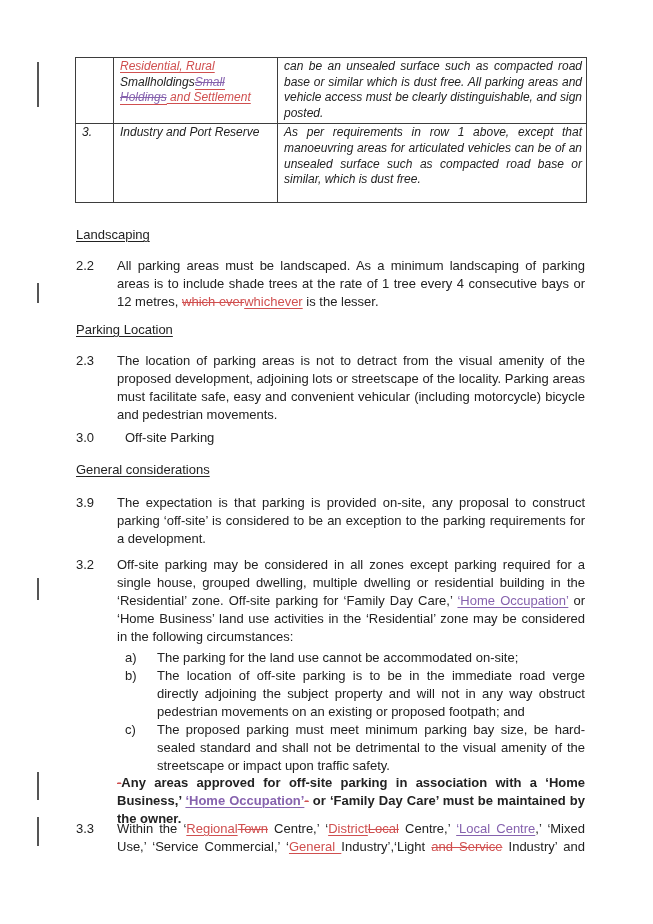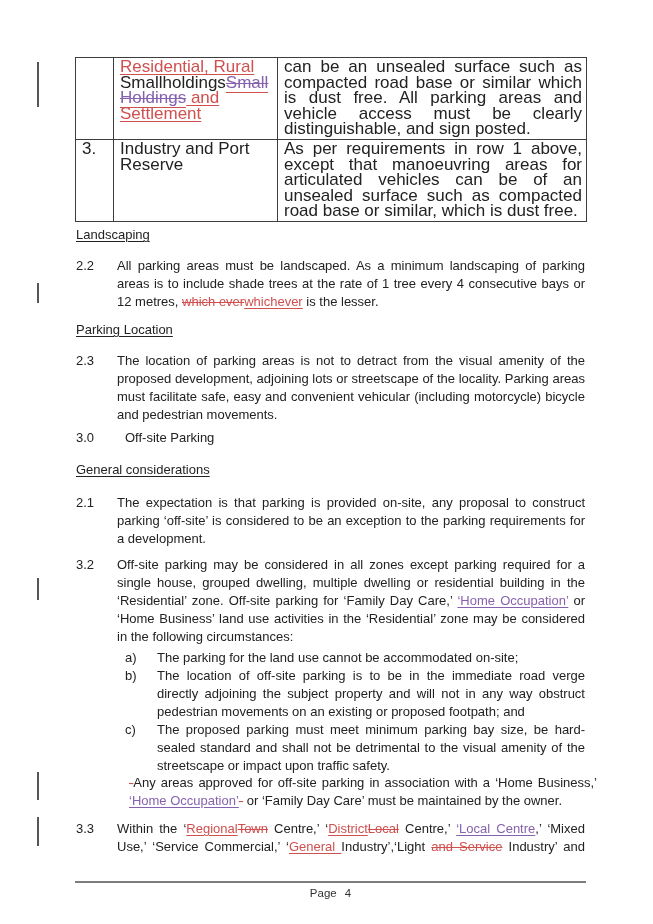--- a/index.html
+++ b/index.html
@@ -22,21 +22,21 @@
   .ins-purple{color:var(--purple);text-decoration:underline;text-decoration-color:var(--purple);text-underline-offset:2px;text-decoration-thickness:1px;}
   .ins-del{color:var(--purple);text-decoration:line-through;text-decoration-color:var(--purple);border-bottom:1px solid var(--red);text-decoration-thickness:1px;}
 
   
   .cbar{position:absolute;left:37px;width:2px;background:#555555;}
 
   
   .doc-table{
     position:absolute;left:75px;top:57px;width:511px;
     border-collapse:collapse;table-layout:fixed;
-    font-size:17px;line-height:15.6px;
+    font-size:12px;line-height:15.6px;font-style:italic;
   }
   .doc-table td{
     border:1px solid #3d3d3d;vertical-align:top;
     padding:1px 4px 2px 6px;
   }
   .doc-table .row-b{height:79px;}
   .c-num{padding-left:4px;}
 
   .just{text-align:justify;}
   .jlast{text-align-last:justify;}
@@ -49,21 +49,21 @@
 
   .para{position:absolute;left:76px;width:509px;}
   .pnum{position:absolute;left:0;top:0;}
   .ptext{margin-left:41px;}
 
   .list{position:absolute;left:125px;top:649px;width:460px;}
   .litem{position:relative;}
   .llabel{position:absolute;left:0;top:0;}
   .lbody{margin-left:32px;}
 
-  .para-flush{position:absolute;left:129px;width:468px;text-align:justify;}
+  .para-flush{position:absolute;left:117px;width:468px;text-align:justify;font-weight:bold;}
 
   .footer{
     position:absolute;left:75px;top:881px;width:511px;
     border-top:2px solid #7d7d7d;
     text-align:center;font-size:11.5px;line-height:14px;padding-top:3px;
     color:#333333;
   }
   .pgnum{margin-left:8px;}
 </style>
 </head>
@@ -118,21 +118,21 @@
   <div class="heading h-bold" style="top:429px">
     <span class="pnum">3.0</span>
     <span class="h-title">Off-site Parking</span>
   </div>
 
   <div class="heading" style="top:461px">
     <span class="u">General considerations</span>
   </div>
 
   <div class="para" style="top:494px">
-    <span class="pnum">2.1</span>
+    <span class="pnum">3.9</span>
     <div class="ptext just"><span>The expectation is that parking is provided on-site, any proposal to construct parking ‘off-site’ is considered to be an exception to the parking requirements for a development.</span></div>
   </div>
 
   <div class="para" style="top:556px">
     <span class="pnum">3.2</span>
     <div class="ptext just"><span>Off-site parking may be considered in all zones except parking required for a single house, grouped dwelling, multiple dwelling or residential building in the ‘Residential’ zone. Off-site parking for ‘Family Day Care,’ </span><span class="ins-purple">‘Home Occupation’</span><span> or ‘Home Business’ land use activities in the ‘Residential’ zone may be considered in the following circumstances:</span></div>
   </div>
 
   <div class="list">
     <div class="litem">
@@ -149,17 +149,14 @@
     </div>
   </div>
 
   <div class="para-flush" style="top:774px"><span class="del-red">-</span><span>Any areas approved for off-site parking in association with a ‘Home Business,’ </span><span class="ins-purple">‘Home Occupation’</span><span class="del-red">-</span><span> or ‘Family Day Care’ must be maintained by the owner.</span></div>
 
   <div class="para" style="top:820px">
     <span class="pnum">3.3</span>
     <div class="ptext just jlast"><span>Within the ‘</span><span class="ins-red">Regional</span><span class="del-red">Town</span><span> Centre,’ ‘</span><span class="ins-red">District</span><span class="del-red">Local</span><span> Centre,’ </span><span class="ins-purple">‘Local Centre</span><span>,’ ‘Mixed Use,’ ‘Service Commercial,’ ‘</span><span class="ins-red">General </span><span>Industry’,‘Light </span><span class="del-red">and Service</span><span> Industry’ and</span></div>
   </div>
 
-  <div class="footer">
-    <span>Page</span><span class="pgnum">4</span>
-  </div>
 
 </div>
 
 </body></html>

